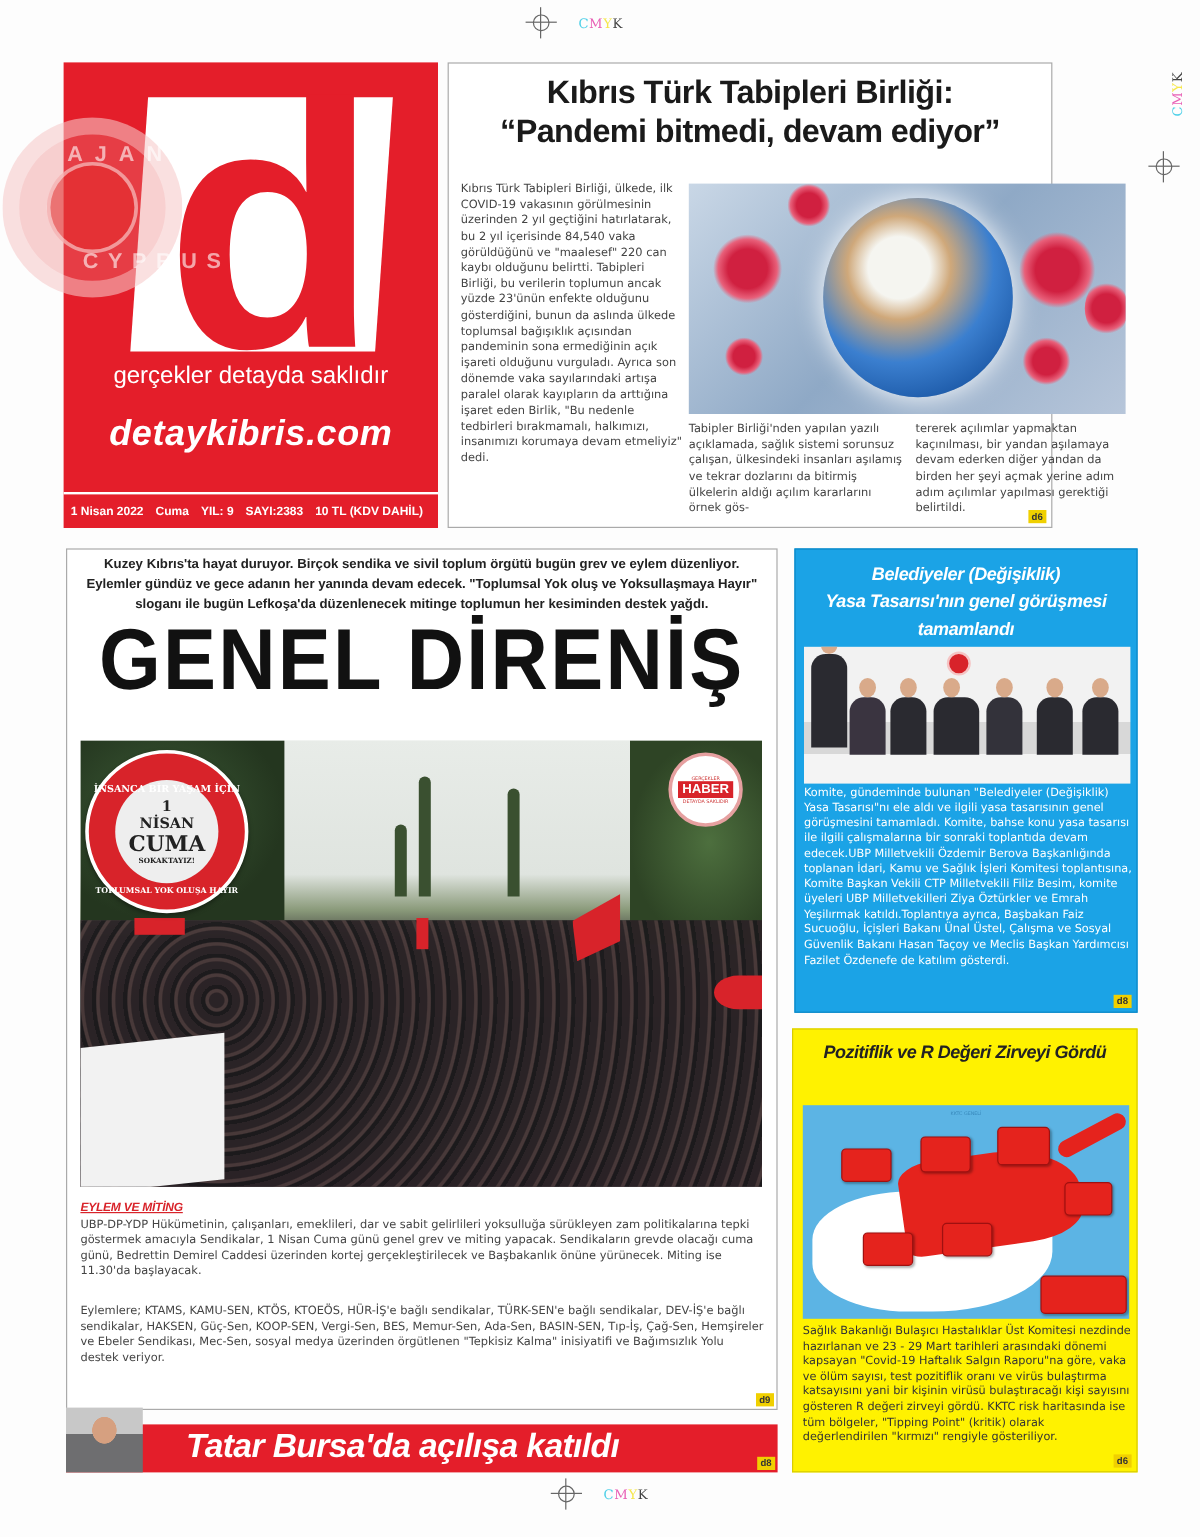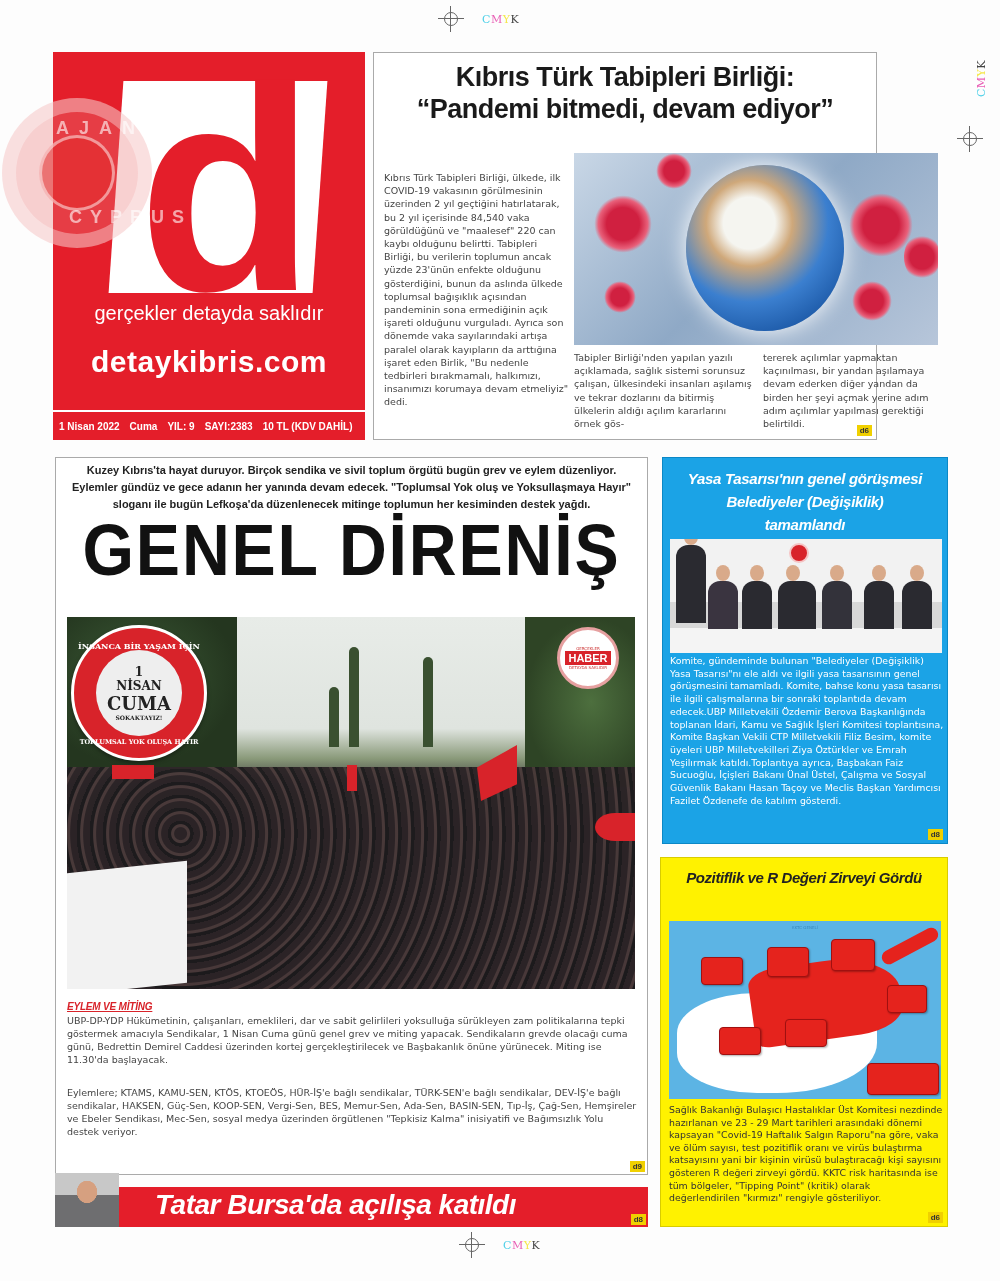--- a/index.html
+++ b/index.html
@@ -13,54 +13,54 @@
   .cross .ring { position: absolute; left: 6px; top: 6px; width: 14px; height: 14px; border: 1px solid #666; border-radius: 50%; }
   .cmyk { font-family: "DejaVu Serif", serif; font-size: 11px; letter-spacing: 0.5px; }
   .cmyk .c { color: #4fd0e8; } .cmyk .m { color: #e85fb5; } .cmyk .y { color: #f5e74a; } .cmyk .k { color: #444; }
   .cmyk-vert { position: absolute; left: 963px; top: 72px; transform: rotate(-90deg); transform-origin: center; }
 
   
   .masthead { position: absolute; left: 53px; top: 52px; width: 312px; height: 388px; background: #e41e2a; }
   .masthead .d-box { position: absolute; left: 63px; top: 29px; width: 204px; height: 212px; background: #fff; transform: skewX(-4deg); }
   .masthead .d-letter { position: absolute; left: 85px; top: -8px; font-family: "Liberation Sans", sans-serif; font-weight: bold; font-size: 290px; line-height: 1; color: #e41e2a; letter-spacing: -6px; }
   .masthead .slogan { position: absolute; left: 0; width: 100%; top: 250px; text-align: center; color: #fff; font-family: "Liberation Sans", sans-serif; font-size: 20px; }
-  .masthead .site { position: absolute; left: 0; width: 100%; top: 293px; text-align: center; color: #fff; font-family: "Liberation Sans", sans-serif; font-weight: bold; font-size: 30px; letter-spacing: 0.5px; }
+  .masthead .site { position: absolute; left: 0; width: 100%; top: 293px; text-align: center; color: #fff; font-family: "Liberation Sans", sans-serif; font-weight: bold; font-style: italic; font-size: 30px; letter-spacing: 0.5px; }
   .masthead .issue-bar { position: absolute; left: 0; bottom: 0; width: 100%; height: 30px; border-top: 2px solid #fff; color: #fff; font-family: "Liberation Sans", sans-serif; font-weight: bold; font-size: 10px; display: flex; align-items: center; padding-left: 6px; gap: 10px; }
   .stamp { position: absolute; left: 2px; top: 98px; width: 150px; height: 150px; border-radius: 50%; background: rgba(235,120,120,0.35); border: 14px solid rgba(255,255,255,0.35); display: flex; align-items: center; justify-content: center; }
   .stamp .globe { width: 76px; height: 76px; border-radius: 50%; background: rgba(225,40,40,0.55); border: 3px solid rgba(255,255,255,0.5); }
   .stamp .txt { position: absolute; font-family: "Liberation Sans", sans-serif; font-weight: bold; font-size: 18px; color: rgba(255,255,255,0.6); }
   .stamp .t1 { top: 6px; left: 40px; letter-spacing: 10px; }
   .stamp .t2 { bottom: 6px; left: 24px; letter-spacing: 8px; margin-left: 29px; }
 
   
   .story-top { position: absolute; left: 373px; top: 52px; width: 504px; height: 388px; border: 1px solid #aaa; background: #fff; }
   .story-top h1 { font-family: "Liberation Sans", sans-serif; font-weight: bold; font-size: 27px; line-height: 32px; text-align: center; color: #1a1a1a; margin-top: 8px; letter-spacing: -0.5px; }
   .story-top .col { position: absolute; font-size: 9.5px; line-height: 13.2px; color: #444; }
-  .story-top .col1 { left: 10px; top: 98px; width: 185px; margin-top: 20px; }
+  .story-top .col1 { left: 10px; top: 98px; width: 185px; }
   .story-top .photo { position: absolute; left: 200px; top: 100px; width: 364px; height: 192px; background: radial-gradient(circle at 50% 55%, #6aa8e0 0 26%, #ffffff00 27%), radial-gradient(circle at 50% 55%, #e8f2f8 0 30%, transparent 31%), linear-gradient(135deg, #c9d7e6, #8fa9c6 50%, #b7c6da); overflow: hidden; }
   .story-top .photo .globe { position: absolute; left: 112px; top: 12px; width: 158px; height: 166px; border-radius: 50%; background: radial-gradient(circle at 40% 35%, #f5f5f0 0 18%, #cfa87a 30%, #3b7fcf 55%, #1d5aa8 80%); box-shadow: 0 0 24px #fff; }
   .virus { position: absolute; border-radius: 50%; background: radial-gradient(circle, #d02040 40%, #e8607a 60%, transparent 70%); }
   .story-top .col2 { left: 200px; top: 298px; width: 178px; }
   .story-top .col3 { left: 389px; top: 298px; width: 178px; }
   .pgtag { position: absolute; background: #f0d000; color: #333; font-family: "Liberation Sans", sans-serif; font-weight: bold; font-size: 8px; padding: 1px 3px; }
 
   
   .story-main { position: absolute; left: 55px; top: 457px; width: 593px; height: 718px; border: 1px solid #aaa; background: #fff; }
   .story-main .deck { text-align: center; font-family: "Liberation Sans", sans-serif; font-weight: bold; font-size: 11px; line-height: 17px; color: #222; margin-top: 4px; padding: 0 8px; }
   .story-main .headline { text-align: center; font-family: "Liberation Sans", sans-serif; font-weight: bold; font-size: 72px; line-height: 78px; color: #111; letter-spacing: 2px; transform: scaleX(0.92); margin-top: -2px; }
   .story-main .photo { position: absolute; left: 11px; top: 159px; width: 568px; height: 372px; overflow: hidden; background: linear-gradient(180deg, #e8ece8 0%, #dfe4df 30%, #8a9a7a 38%, #3a3a3a 45%, #2a2226 100%); }
   .story-main .photo .trees-l { position: absolute; left: 0; top: 0; width: 170px; height: 150px; background: radial-gradient(ellipse at 40% 40%, #3c5a36, #24361f 70%); }
   .story-main .photo .trees-r { position: absolute; right: 0; top: 0; width: 110px; height: 170px; background: radial-gradient(ellipse at 60% 50%, #4d6f3e, #2e4425 70%); }
   .story-main .photo .cypress { position: absolute; width: 10px; background: #3a5030; border-radius: 5px 5px 0 0; }
   .story-main .photo .crowd { position: absolute; left: 0; top: 150px; width: 100%; height: 222px; background: repeating-radial-gradient(circle at 20% 30%, #2b2326 0 6px, #4a3a3a 7px 9px, #1c1a1c 10px 13px), #2a2428; opacity: 0.95; }
   .story-main .photo .flag { position: absolute; background: #d8232a; }
   .story-main .photo .banner { position: absolute; left: 0; top: 250px; width: 120px; height: 122px; background: #f2f2f2; transform: skewY(-6deg); }
   .badge-nisan { position: absolute; left: 4px; top: 8px; width: 136px; height: 136px; border-radius: 50%; background: #d8232a; border: 3px solid #fff; display: flex; align-items: center; justify-content: center; box-shadow: 0 2px 4px rgba(0,0,0,0.4); }
   .badge-nisan .inner { width: 86px; height: 86px; border-radius: 50%; background: #eee; display: flex; flex-direction: column; align-items: center; justify-content: center; font-family: "DejaVu Serif", serif; font-weight: bold; color: #222; }
-  .badge-nisan .arc-top { position: absolute; top: 13px; left: 0; width: 100%; text-align: center; font-family: "DejaVu Serif", serif; font-weight: bold; font-size: 8px; color: #fff; }
+  .badge-nisan .arc-top { position: absolute; top: 24px; left: 0; width: 100%; text-align: center; font-family: "DejaVu Serif", serif; font-weight: bold; font-size: 8px; color: #fff; }
   .badge-nisan .arc-bot { position: absolute; bottom: 12px; left: 0; width: 100%; text-align: center; font-family: "DejaVu Serif", serif; font-weight: bold; font-size: 6.5px; color: #fff; }
   .badge-haber { position: absolute; right: 16px; top: 10px; width: 62px; height: 62px; border-radius: 50%; background: #fff; border: 3px solid #e6a0a0; display: flex; align-items: center; justify-content: center; flex-direction: column; }
   .badge-haber .lbl { background: #d8232a; color: #fff; font-family: "Liberation Sans", sans-serif; font-weight: bold; font-size: 11px; padding: 1px 3px; }
   .badge-haber .sm { font-size: 4px; color: #c33; }
   .story-main .sec { position: absolute; left: 11px; width: 570px; font-size: 9.5px; line-height: 13px; color: #444; }
   .story-main .sec h3 { font-family: "Liberation Sans", sans-serif; font-weight: bold; font-style: italic; font-size: 10px; color: #d8232a; line-height: 14px; letter-spacing: -0.2px; text-decoration: underline; }
 
   
   .tatar { position: absolute; left: 55px; top: 1187px; width: 593px; height: 40px; background: #e41e2a; }
   .tatar .face { position: absolute; left: 0; top: -14px; width: 64px; height: 54px; background: radial-gradient(ellipse at 50% 35%, #d6a080 0 22%, transparent 23%), linear-gradient(180deg, #c8c8c8 0 40%, #6e6e70 40%); }
@@ -193,22 +193,22 @@
 </div>
 
 <div class="tatar">
   <div class="face"></div>
   <div class="title">Tatar Bursa'da açılışa katıldı</div>
   <span class="pgtag" style="right:2px; bottom:2px;">d8</span>
 </div>
 
 <div class="box-blue">
   <h2>
+    <div>Belediyeler (Değişiklik)</div>
     <div>Yasa Tasarısı'nın genel görüşmesi</div>
-    <div>Belediyeler (Değişiklik)</div>
     <div>tamamlandı</div>
   </h2>
   <div class="photo">
     <div class="emblem"></div>
     <div class="person" style="left:6px; height:78px; bottom:30px;"></div>
     <div class="person" style="left:38px; background:#3a3440;"></div>
     <div class="person" style="left:72px;"></div>
     <div class="person" style="left:108px; width:38px;"></div>
     <div class="person" style="left:152px; background:#33323a;"></div>
     <div class="person" style="left:194px;"></div>

